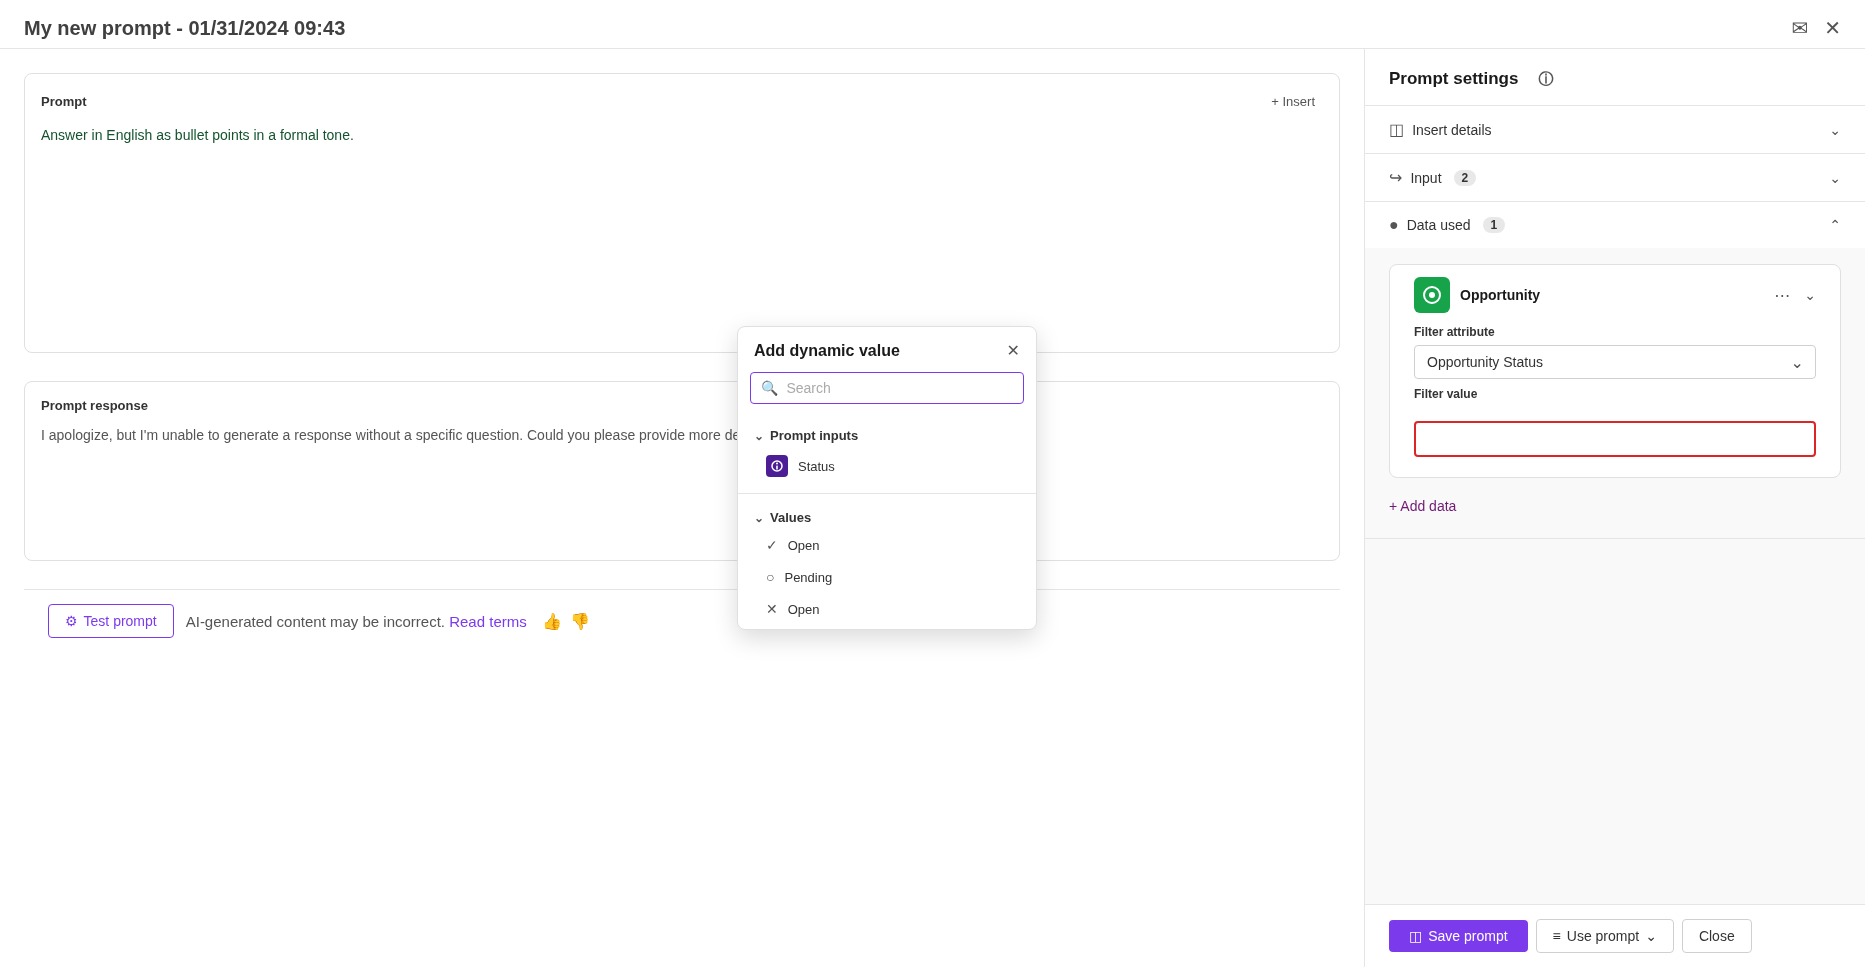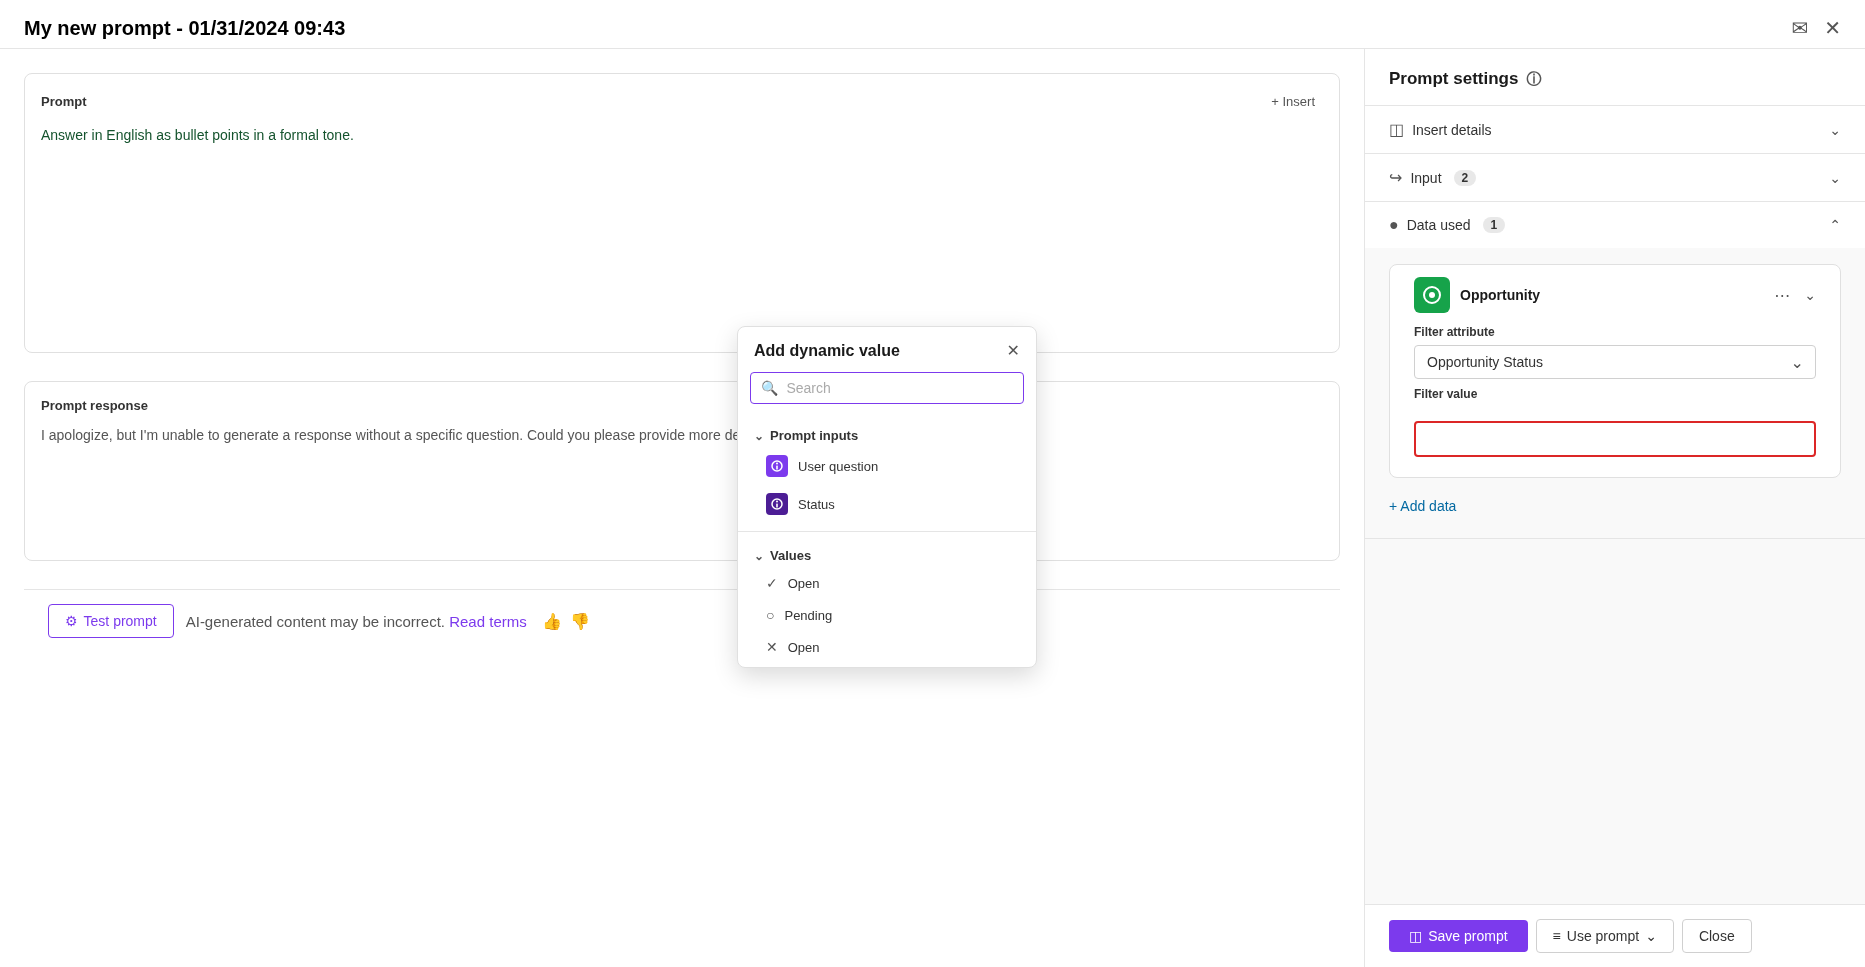--- a/index.html
+++ b/index.html
@@ -26,21 +26,21 @@
       display: flex;
       align-items: center;
       justify-content: space-between;
       padding: 16px 24px 8px 24px;
       border-bottom: 1px solid #e5e5e5;
       background: #fff;
     }
     .title-bar-title {
       font-size: 20px;
       font-weight: 600;
-      color: #000000;
+      color: #404040;
     }
     .title-bar-actions {
       display: flex;
       gap: 16px;
       align-items: center;
     }
     .title-bar-icon {
       cursor: pointer;
       color: #555;
       font-size: 20px;
@@ -166,21 +166,21 @@
     .right-panel {
       width: 500px;
       display: flex;
       flex-direction: column;
       background: #f9f9f9;
       overflow-y: auto;
     }
     .right-panel-header {
       display: flex;
       align-items: center;
-      gap: 8px;
+      gap: 20px;
       padding: 20px 24px 16px 24px;
       font-size: 17px;
       font-weight: 600;
       color: #1a1a1a;
       border-bottom: 1px solid #e5e5e5;
       background: #fff;
     }
     .info-icon {
       font-size: 15px;
       color: #555;
@@ -331,21 +331,21 @@
       font-size: 14px;
       color: #333;
       outline: none;
     }
 
     .add-data-btn {
       display: flex;
       align-items: center;
       gap: 6px;
       font-size: 14px;
-      color: #0369a1;
+      color: #701a75;
       cursor: pointer;
       background: none;
       border: none;
       padding: 8px 0;
     }
 
     
     .right-panel-bottom {
       margin-top: auto;
       display: flex;
@@ -664,30 +664,20 @@
     <span class="search-icon">🔍</span>
     <input class="search-input" type="text" placeholder="Search" style="">
   </div>
 
   <div class="dropdown-section">
     <div class="section-header">
       <span class="section-chevron">⌄</span>
       <span>Prompt inputs</span>
     </div>
     <div class="section-item">
-      <div class="item-icon-purple">
-        <svg width="14" height="14" viewBox="0 0 14 14">
-          <circle cx="7" cy="7" r="5" fill="none" stroke="white" stroke-width="1.5"></circle>
-          <circle cx="7" cy="4.5" r="1" fill="white"></circle>
-          <rect x="6.2" y="6.5" width="1.6" height="4" rx="0.5" fill="white"></rect>
-        </svg>
-      </div>
-      <span>User question</span>
-    </div>
-    <div class="section-item">
       <div class="item-icon-darkpurple">
         <svg width="14" height="14" viewBox="0 0 14 14">
           <circle cx="7" cy="7" r="5" fill="none" stroke="white" stroke-width="1.5"></circle>
           <circle cx="7" cy="4.5" r="1" fill="white"></circle>
           <rect x="6.2" y="6.5" width="1.6" height="4" rx="0.5" fill="white"></rect>
         </svg>
       </div>
       <span>Status</span>
     </div>
   </div>

